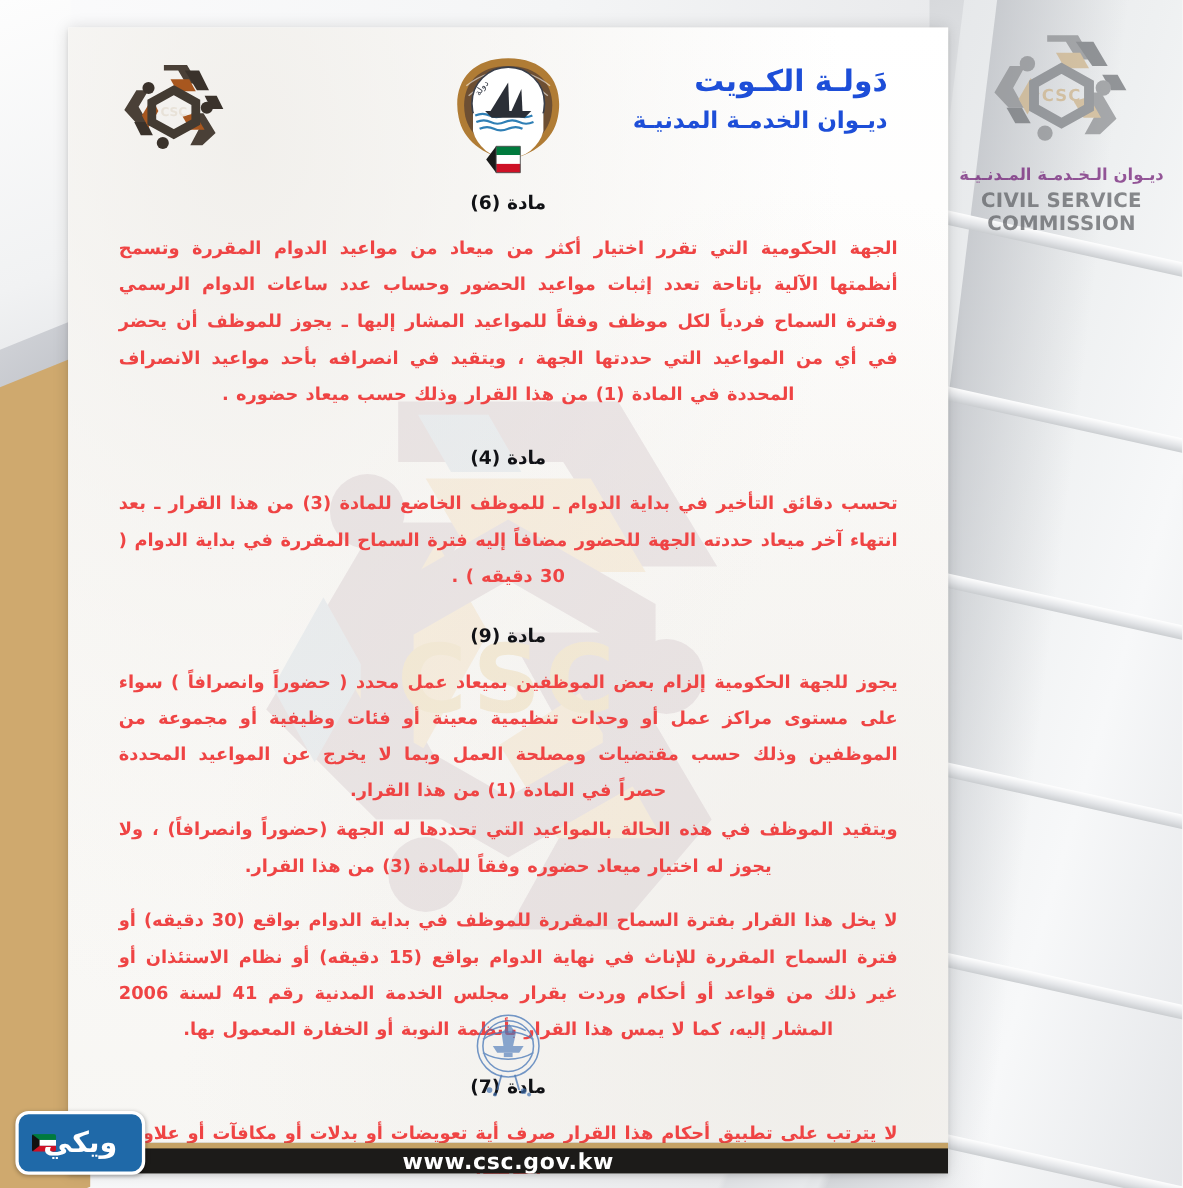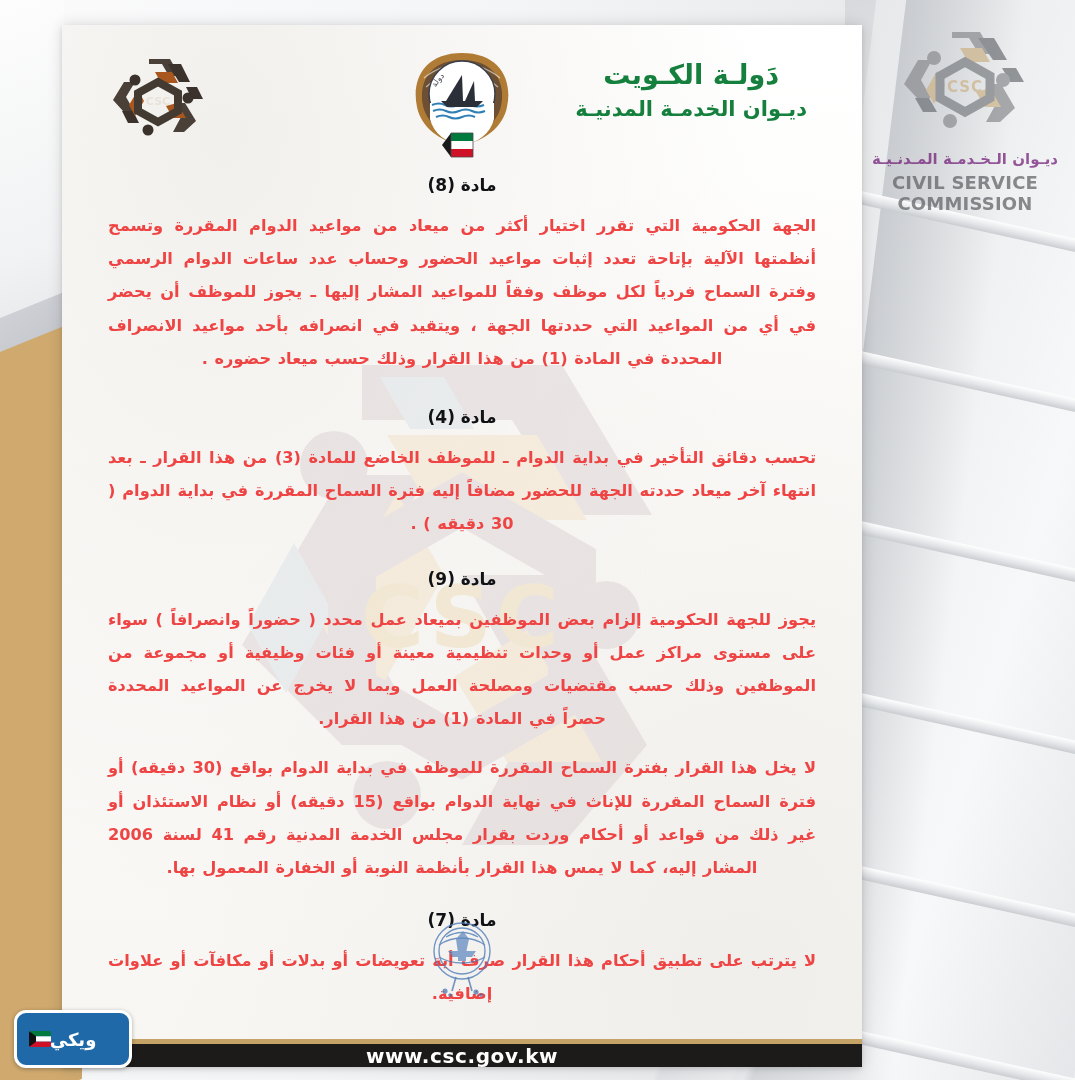--- a/index.html
+++ b/index.html
@@ -103,22 +103,22 @@
   }
   .watermark svg { width:100%; height:100%; display:block; }
 
   
   .doc-header {
     position:relative;
     height:140px;
   }
   .hdr-kuwait {
     position:absolute; right:55px; top:34px;
-    text-align:center; line-height:1.22;
-    color:#15803d;
+    line-height:1.22;
+    color:#1d4ed8;
   }
   .hdr-kuwait .l1 {
     font-family:"DejaVu Sans", sans-serif;
     font-size:27px; font-weight:700; letter-spacing:1px;
   }
   .hdr-kuwait .l2 {
     font-family:"DejaVu Sans", sans-serif;
     font-size:21px; font-weight:700; margin-top:5px; letter-spacing:.5px;
   }
   .hdr-emblem { position:absolute; left:50%; top:8px; transform:translateX(-50%); width:118px; height:140px; }
@@ -208,21 +208,21 @@
     width:118px; height:58px;
     background:#1f69a8;
     border:3px solid #ffffff;
     border-radius:12px;
     display:flex; align-items:center; justify-content:center;
     box-shadow:0 1px 4px rgba(0,0,0,.3);
   }
   .wiki-badge .wtxt {
     color:#ffffff;
     font-family:"DejaVu Sans", sans-serif;
-    font-size:18px; font-weight:700;
+    font-size:26px; font-weight:700;
     letter-spacing:0px;
     position:relative; z-index:2;
   }
   .wiki-flag {
     position:absolute; left:12px; top:50%; transform:translateY(-50%);
     width:22px; height:16px; z-index:1; border-radius:2px; overflow:hidden;
   }
 </style>
 </head>
 <body>
@@ -373,30 +373,31 @@
         <path d="M54 27 L74 38 L74 56 L54 67 L34 56 L34 38 Z" fill="none" stroke="#433b32" stroke-width="8"></path>
         <text x="54" y="50" text-anchor="middle" font-family="DejaVu Sans, sans-serif" font-size="11" font-weight="700" fill="#e8e2d8">CSC</text>
         <circle cx="31" cy="25" r="5.5" fill="#3a322b"></circle>
         <circle cx="84" cy="43" r="5.5" fill="#3a322b"></circle>
         <circle cx="44" cy="75" r="5.5" fill="#3a322b"></circle>
       </svg>
     </div>
 
     <div class="doc-body">
 
-      <div class="art-title">مادة (8)</div>
+      <div class="art-title">مادة (6)</div>
       <p class="art-p">الجهة الحكومية التي تقرر اختيار أكثر من ميعاد من مواعيد الدوام المقررة وتسمح أنظمتها الآلية بإتاحة تعدد إثبات مواعيد الحضور وحساب عدد ساعات الدوام الرسمي وفترة السماح فردياً لكل موظف وفقاً للمواعيد المشار إليها ـ يجوز للموظف أن يحضر في أي من المواعيد التي حددتها الجهة ، ويتقيد في انصرافه بأحد مواعيد الانصراف المحددة في المادة (1) من هذا القرار وذلك حسب ميعاد حضوره .</p>
 
       <div class="gap-a"></div>
       <div class="art-title">مادة (4)</div>
       <p class="art-p">تحسب دقائق التأخير في بداية الدوام ـ للموظف الخاضع للمادة (3) من هذا القرار ـ بعد انتهاء آخر ميعاد حددته الجهة للحضور مضافاً إليه فترة السماح المقررة في بداية الدوام ( 30 دقيقه ) .</p>
 
       <div class="gap-a"></div>
       <div class="art-title t5">مادة (9)</div>
       <p class="art-p">يجوز للجهة الحكومية إلزام بعض الموظفين بميعاد عمل محدد ( حضوراً وانصرافاً ) سواء على مستوى مراكز عمل أو وحدات تنظيمية معينة أو فئات وظيفية أو مجموعة من الموظفين وذلك حسب مقتضيات ومصلحة العمل وبما لا يخرج عن المواعيد المحددة حصراً في المادة (1) من هذا القرار.</p>
+      <p class="art-p">ويتقيد الموظف في هذه الحالة بالمواعيد التي تحددها له الجهة (حضوراً وانصرافاً) ، ولا يجوز له اختيار ميعاد حضوره وفقاً للمادة (3) من هذا القرار.</p>
 
       <div class="gap-b"></div>
       <p class="art-p">لا يخل هذا القرار بفترة السماح المقررة للموظف في بداية الدوام بواقع (30 دقيقه) أو فترة السماح المقررة للإناث في نهاية الدوام بواقع (15 دقيقه) أو نظام الاستئذان أو غير ذلك من قواعد أو أحكام وردت بقرار مجلس الخدمة المدنية رقم 41 لسنة 2006 المشار إليه، كما لا يمس هذا القرار بأنظمة النوبة أو الخفارة المعمول بها.</p>
 
       <div class="gap-b"></div>
       <div class="art-title">مادة (7)</div>
       <p class="art-p">لا يترتب على تطبيق أحكام هذا القرار صرف أية تعويضات أو بدلات أو مكافآت أو علاوات إضافية.</p>
     </div>
 
     <svg class="stamp" viewBox="0 0 100 92">

